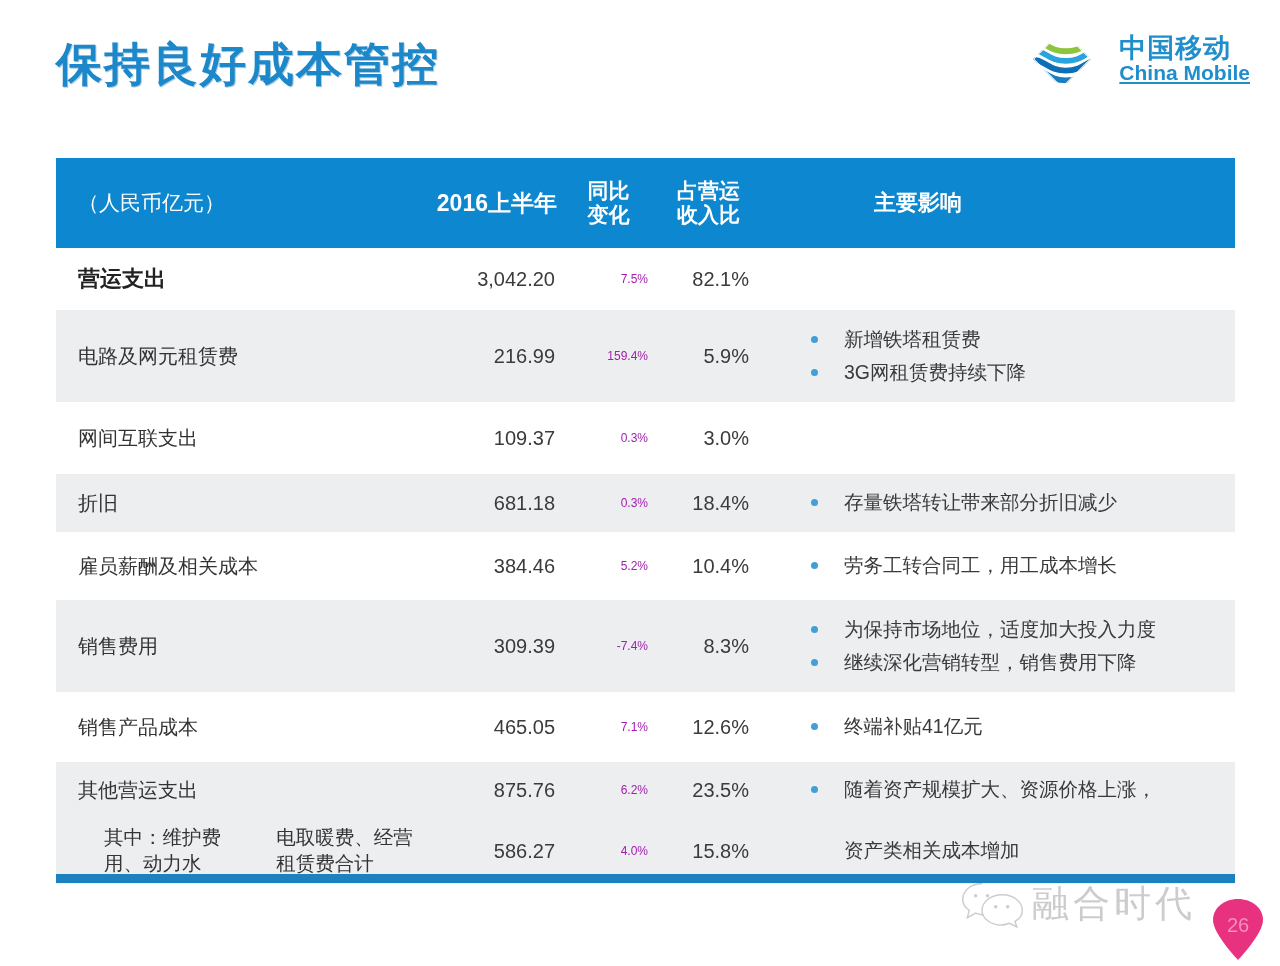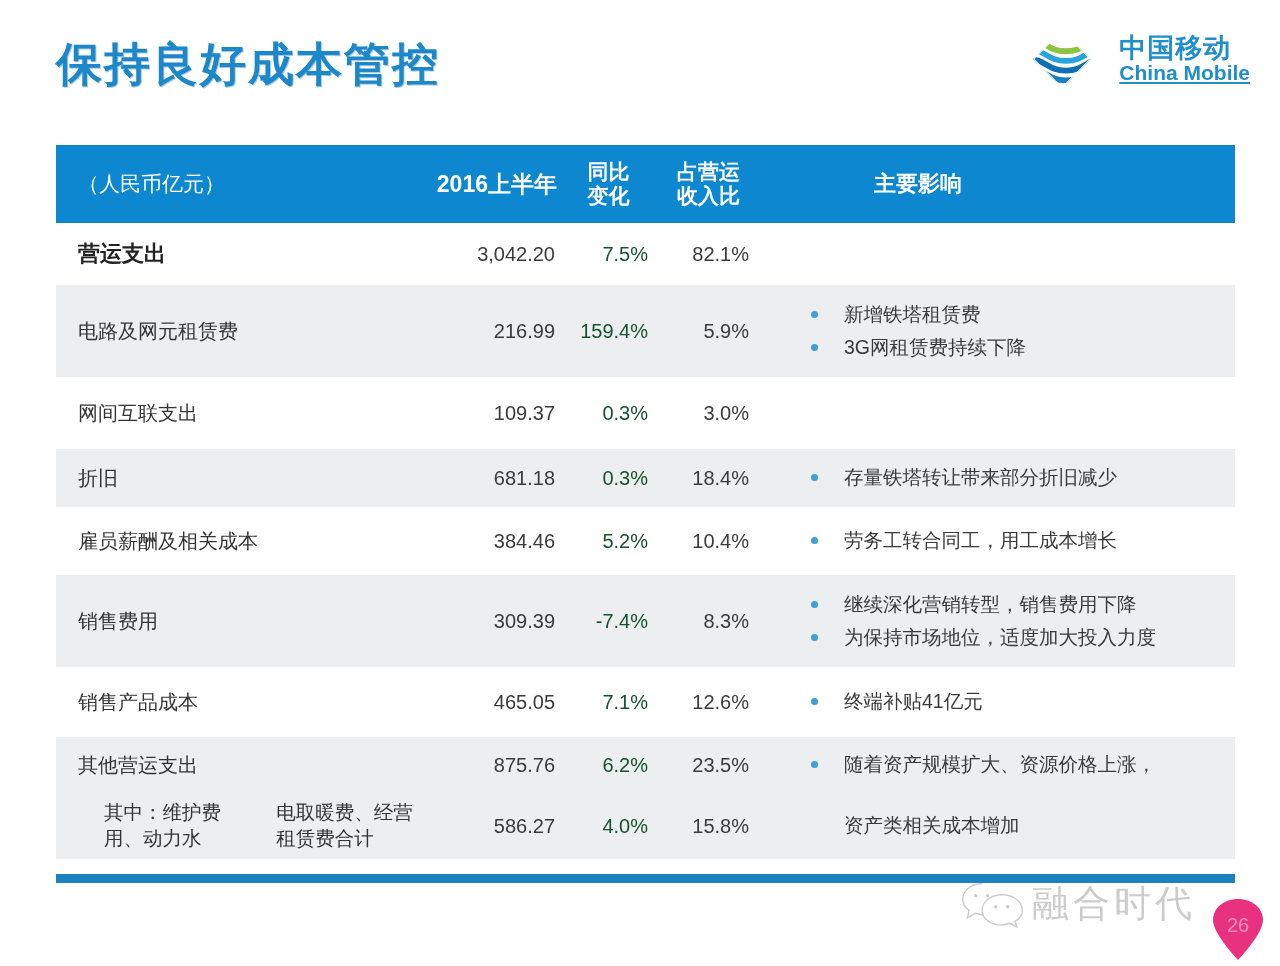--- a/index.html
+++ b/index.html
@@ -87,22 +87,22 @@
     font-size: 20px;
     color: #3b3b3b;
   }
   .cell-chg {
     flex: 0 0 95px;
     display: flex;
     align-items: center;
     justify-content: flex-end;
     padding-right: 8px;
     box-sizing: border-box;
-    font-size: 20px;
-    color: #14532d;
+    font-size: 12px;
+    color: #a21caf;
   }
   .cell-pct {
     flex: 0 0 105px;
     display: flex;
     align-items: center;
     justify-content: flex-end;
     padding-right: 12px;
     box-sizing: border-box;
     font-size: 20px;
     color: #3b3b3b;
@@ -113,21 +113,22 @@
     flex-direction: column;
     justify-content: center;
     padding-left: 50px;
     box-sizing: border-box;
   }
 
   
   .thead {
     background: #0c87d0;
     color: #ffffff;
-    height: 78px;
+    height: 90px;
+    margin-top: 13px;
   }
   .thead .cell-label {
     font-size: 21px;
     font-weight: normal;
     color: #ffffff;
   }
   .thead .cell-num {
     font-size: 23px;
     font-weight: bold;
     color: #ffffff;
@@ -342,25 +343,25 @@
   </div>
 
   <div class="row row-grey r-selling">
     <div class="cell-label">销售费用</div>
     <div class="cell-num">309.39</div>
     <div class="cell-chg">-7.4%</div>
     <div class="cell-pct">8.3%</div>
     <div class="cell-impact">
       <div class="bullet-line">
         <span class="bullet-dot"></span>
+        <span class="bullet-text">为保持市场地位，适度加大投入力度</span>
+      </div>
+      <div class="bullet-line">
+        <span class="bullet-dot"></span>
         <span class="bullet-text">继续深化营销转型，销售费用下降</span>
-      </div>
-      <div class="bullet-line">
-        <span class="bullet-dot"></span>
-        <span class="bullet-text">为保持市场地位，适度加大投入力度</span>
       </div>
     </div>
   </div>
 
   <div class="row row-white r-cogs">
     <div class="cell-label">销售产品成本</div>
     <div class="cell-num">465.05</div>
     <div class="cell-chg">7.1%</div>
     <div class="cell-pct">12.6%</div>
     <div class="cell-impact">

